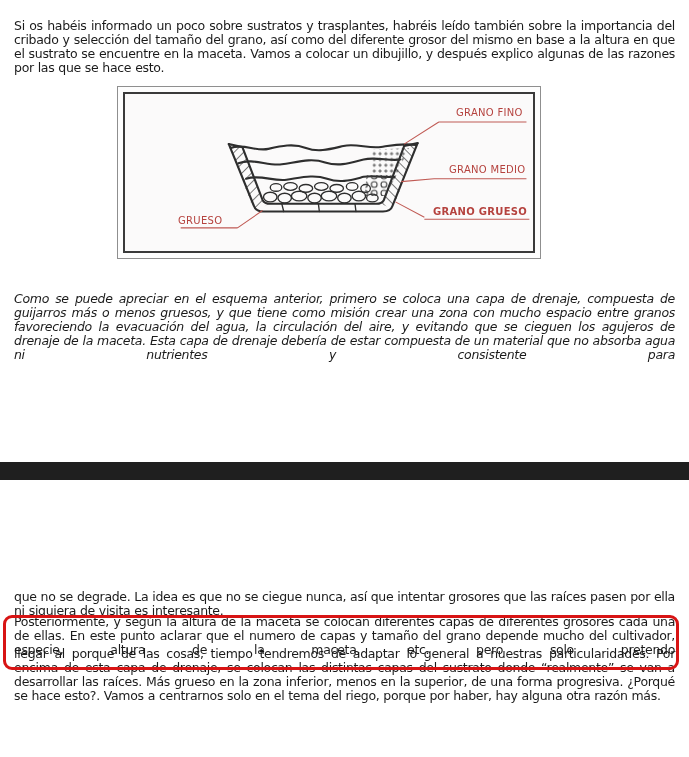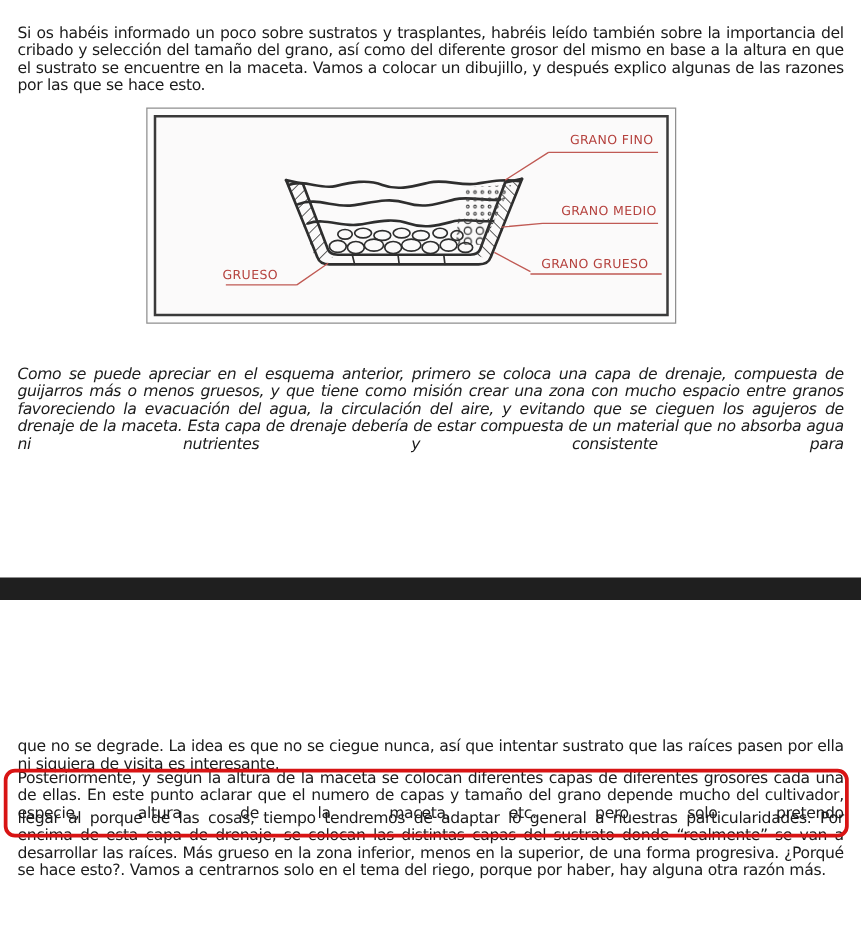--- a/index.html
+++ b/index.html
@@ -32,21 +32,21 @@
     position:relative;width:100%;height:100%;box-sizing:border-box;
     border:2px solid #3a3a3a;background:var(--figure_bg);
   }
   .figure-inner svg{position:absolute;left:0;top:0;width:100%;height:100%;}
   .diag-label{
     position:absolute;font-size:10px;letter-spacing:0.3px;
     color:var(--label_red);white-space:nowrap;font-weight:500;
   }
   .lbl-fino{left:331px;top:13px;}
   .lbl-medio{left:324px;top:70px;}
-  .lbl-grueso{left:308px;top:112px;}
+  .lbl-grueso{left:308px;top:112px;font-weight:bold;}
   .lbl-drenaje{left:53px;top:121px;}
   .separator{
     position:absolute;left:0;top:462px;width:689px;height:18px;
     background:var(--separator);
   }
   .red-box{
     position:absolute;left:3px;top:615px;width:676px;height:55px;
     border:3px solid var(--box_red);border-radius:9px;box-sizing:border-box;
     background:transparent;pointer-events:none;z-index:5;
   }
@@ -127,21 +127,21 @@
       <span class="diag-label lbl-medio">GRANO MEDIO</span>
       <span class="diag-label lbl-grueso">GRANO GRUESO</span>
       <span class="diag-label lbl-drenaje">GRUESO</span>
     </div>
   </div>
 
   <p class="para p2 stretch-last">Como se puede apreciar en el esquema anterior, primero se coloca una capa de drenaje, compuesta de guijarros más o menos gruesos, y que tiene como misión crear una zona con mucho espacio entre granos favoreciendo la evacuación del agua, la circulación del aire, y evitando que se cieguen los agujeros de drenaje de la maceta. Esta capa de drenaje debería de estar compuesta de un material que no absorba agua ni nutrientes y consistente para</p>
 
   <div class="separator"></div>
 
-  <p class="para p3">que no se degrade. La idea es que no se ciegue nunca, así que intentar sustrato que las raíces pasen por ella ni siquiera de visita es interesante.</p>
+  <p class="para p3">que no se degrade. La idea es que no se ciegue nunca, así que intentar grosores que las raíces pasen por ella ni siquiera de visita es interesante.</p>
 
   <p class="para hl-text stretch-last">Posteriormente, y según la altura de la maceta se colocan diferentes capas de diferentes grosores cada una de ellas. En este punto aclarar que el numero de capas y tamaño del grano depende mucho del cultivador, especie, altura de la maceta, etc. pero solo pretendo</p>
 
   <p class="para cont-text">llegar al porque de las cosas, tiempo tendremos de adaptar lo general a nuestras particularidades. Por encima de esta capa de drenaje, se colocan las distintas capas del sustrato donde “realmente” se van a desarrollar las raíces. Más grueso en la zona inferior, menos en la superior, de una forma progresiva. ¿Porqué se hace esto?. Vamos a centrarnos solo en el tema del riego, porque por haber, hay alguna otra razón más.</p>
 
   <div class="red-box"></div>
 
 </div>
 
 </body></html>

